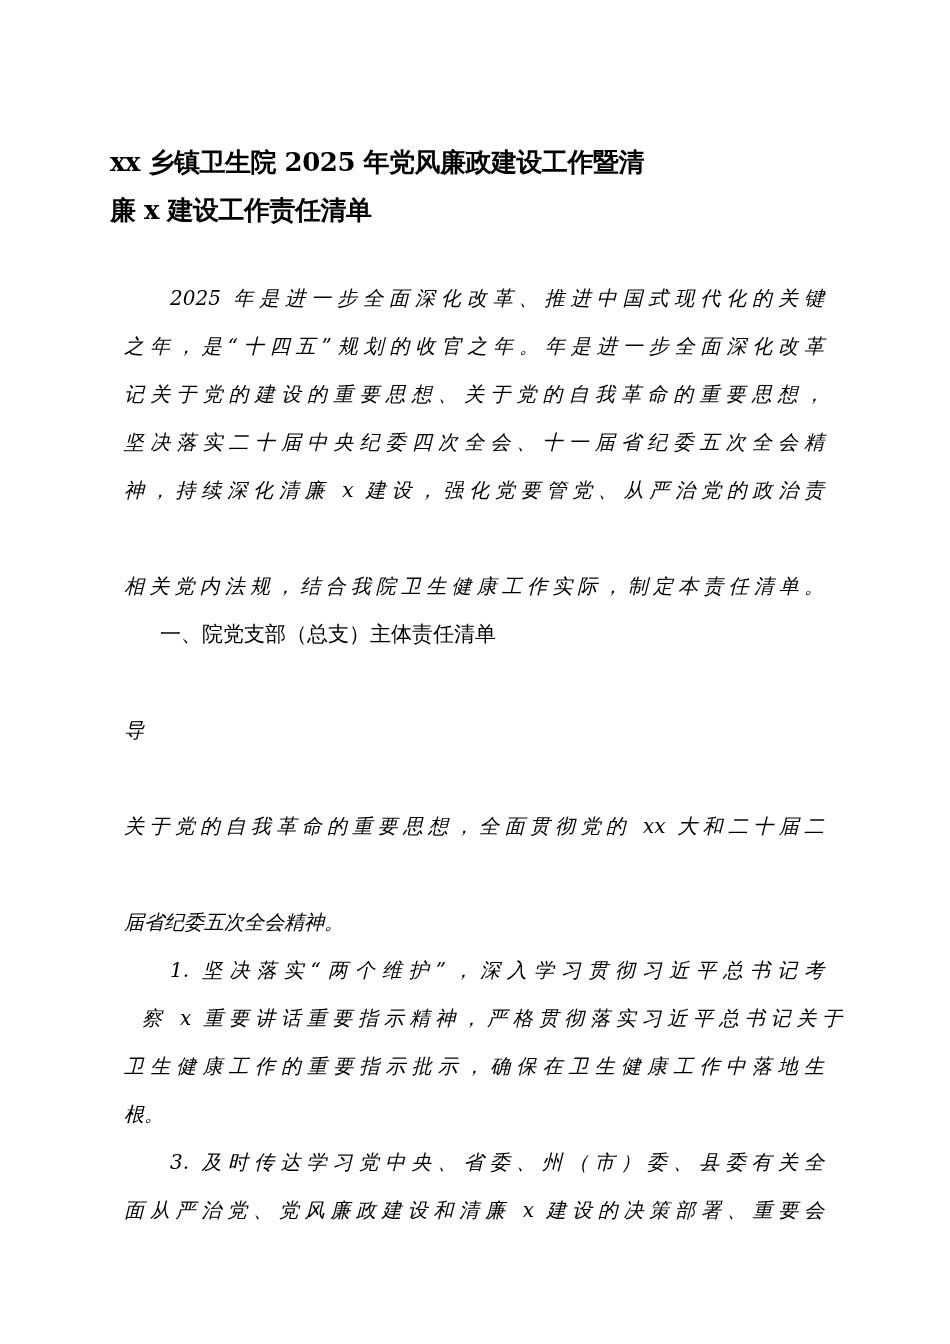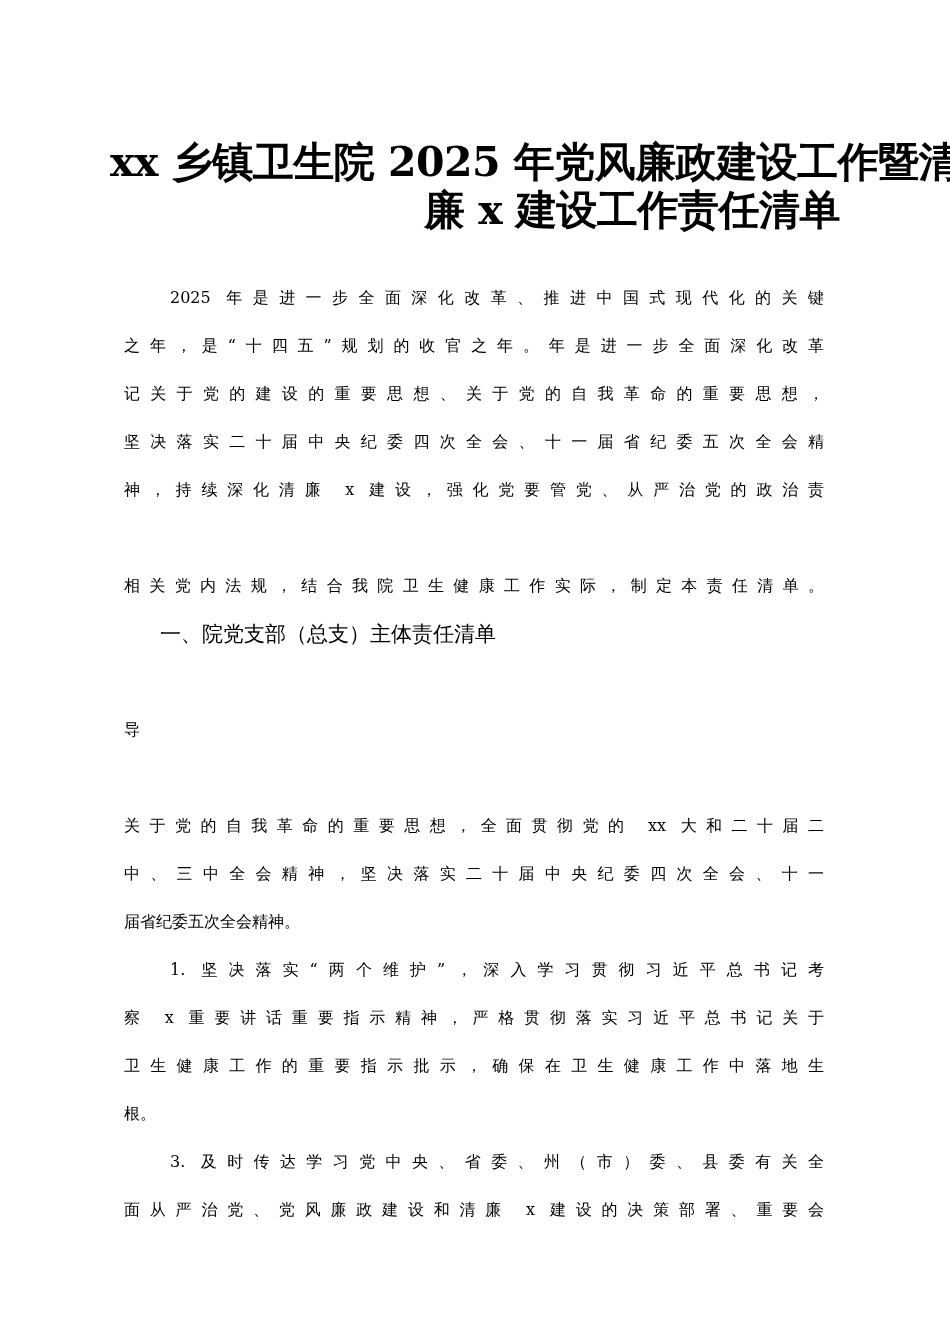--- a/index.html
+++ b/index.html
@@ -19,42 +19,43 @@
       left: 0;
       top: 0;
       width: 950px;
       height: 1344px;
       background: #ffffff;
     }
     .title {
       position: absolute;
       left: 110px;
       width: 730px;
-      text-align: right;
+      text-align: left;
       font-family: "DejaVu Serif", "Liberation Serif", serif;
       font-weight: bold;
-      font-size: 41px;
+      font-size: 26px;
       line-height: 48px;
       letter-spacing: -0.5px;
       top: 138px;
     }
     .title div {
       white-space: nowrap;
     }
     .line {
       position: absolute;
       left: 124px;
       width: 700px;
       font-family: "DejaVu Serif", "Liberation Serif", serif;
-      font-size: 16px;
+      font-size: 20px;
       line-height: 32px;
       white-space: nowrap;
       text-align: justify;
       text-align-last: justify;
       letter-spacing: 0;
+      font-style: italic;
     }
     .line.last {
       text-align-last: left;
     }
     .line.indent {
       left: 170px;
       width: 654px;
     }
     .heading1 {
       position: absolute;
@@ -80,24 +81,23 @@
   <div class="line" style="top:378px;">记关于党的建设的重要思想、关于党的自我革命的重要思想，</div>
   <div class="line" style="top:426px;">坚决落实二十届中央纪委四次全会、十一届省纪委五次全会精</div>
   <div class="line" style="top:474px;">神，持续深化清廉 x 建设，强化党要管党、从严治党的政治责</div>
   <div class="line" style="top:570px;">相关党内法规，结合我院卫生健康工作实际，制定本责任清单。</div>
 
   <div class="heading1" style="top:618px;">一、院党支部（总支）主体责任清单</div>
 
   <div class="line last" style="top:714px;">导</div>
 
   <div class="line" style="top:810px;">关于党的自我革命的重要思想，全面贯彻党的 xx 大和二十届二</div>
-  <div class="line" style="top:858px;">中、三中全会精神，坚决落实二十届中央纪委四次全会、十一</div>
   <div class="line last" style="top:906px;">届省纪委五次全会精神。</div>
 
   <div class="line indent" style="top:954px;">1. 坚决落实“两个维护”，深入学习贯彻习近平总书记考</div>
-  <div class="line" style="top:1002px;">察 x 重要讲话重要指示精神，严格贯彻落实习近平总书记关于</div>
+  <div class="line" style="top:1002px;margin-left:18px;">察 x 重要讲话重要指示精神，严格贯彻落实习近平总书记关于</div>
   <div class="line" style="top:1050px;">卫生健康工作的重要指示批示，确保在卫生健康工作中落地生</div>
   <div class="line last" style="top:1098px;">根。</div>
 
   <div class="line indent" style="top:1146px;">3. 及时传达学习党中央、省委、州（市）委、县委有关全</div>
   <div class="line" style="top:1194px;">面从严治党、党风廉政建设和清廉 x 建设的决策部署、重要会</div>
 
 </div>
 
 </body></html>

